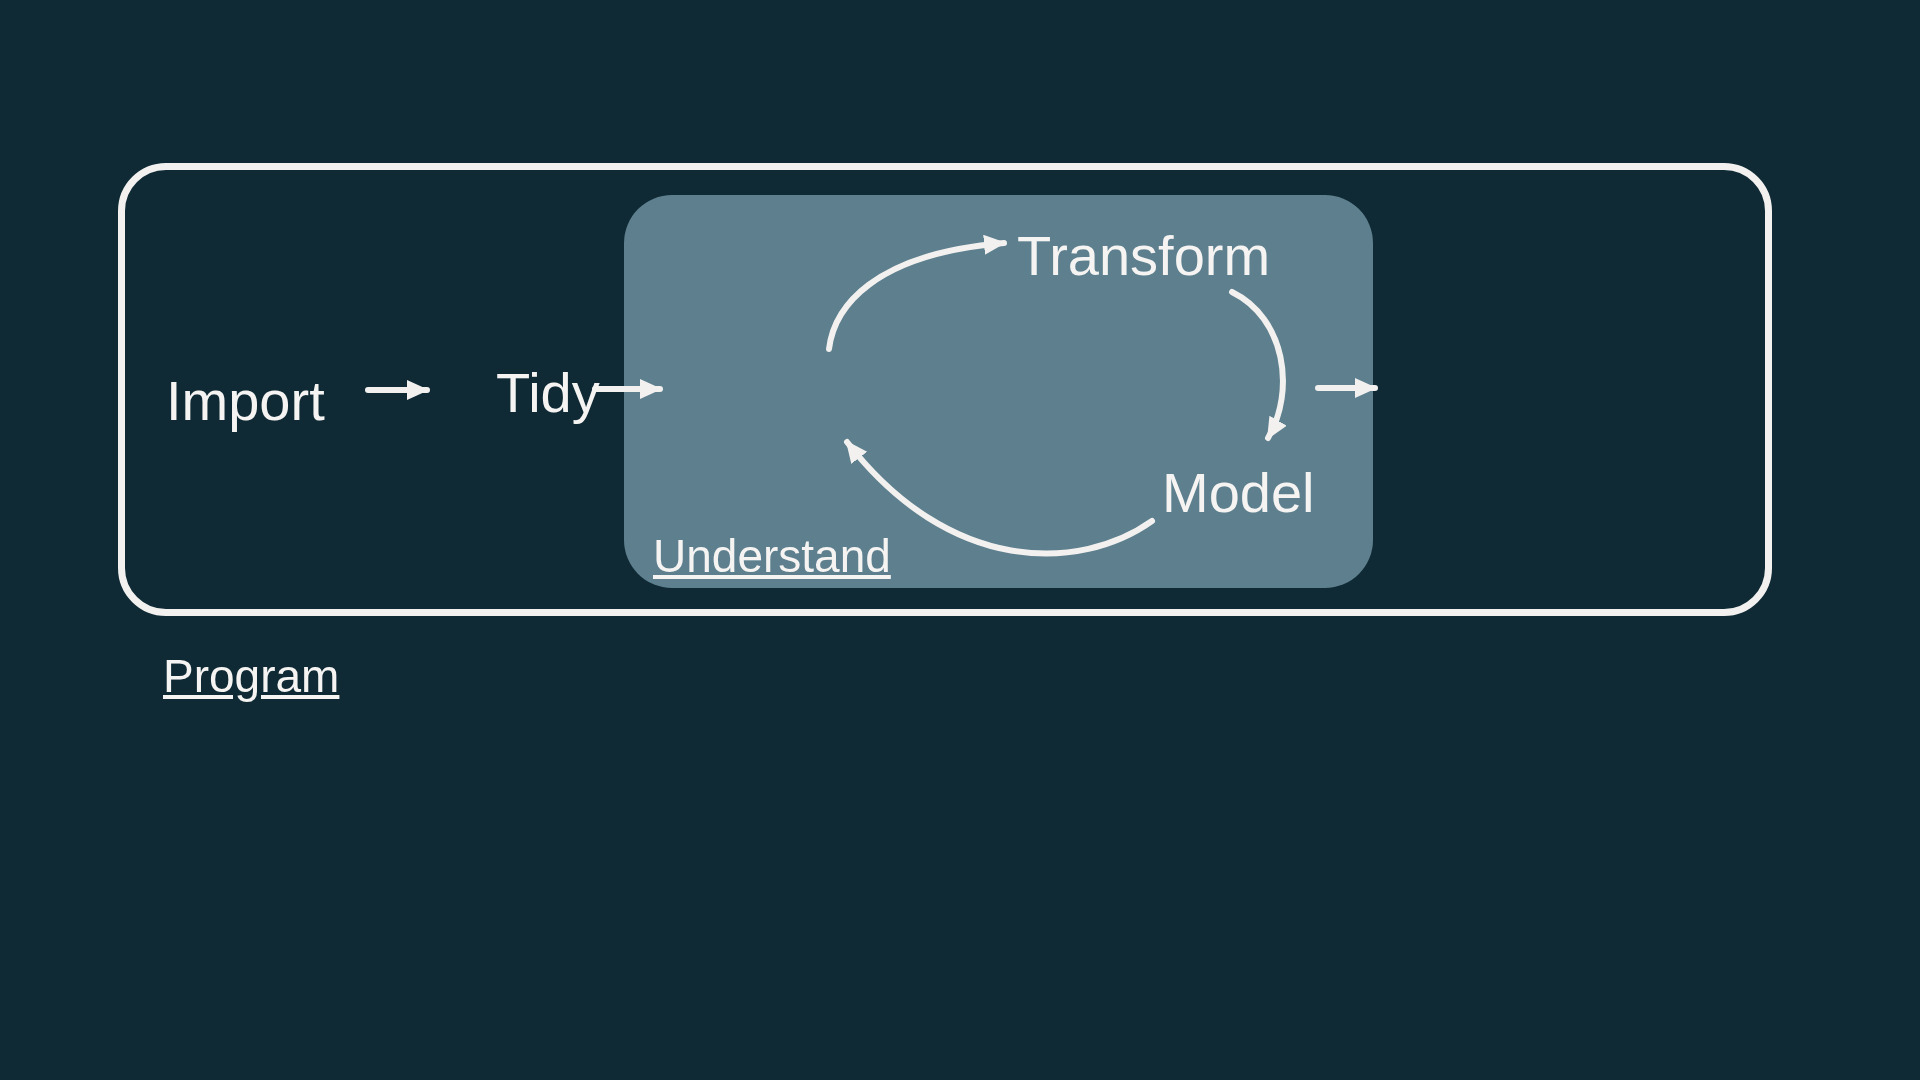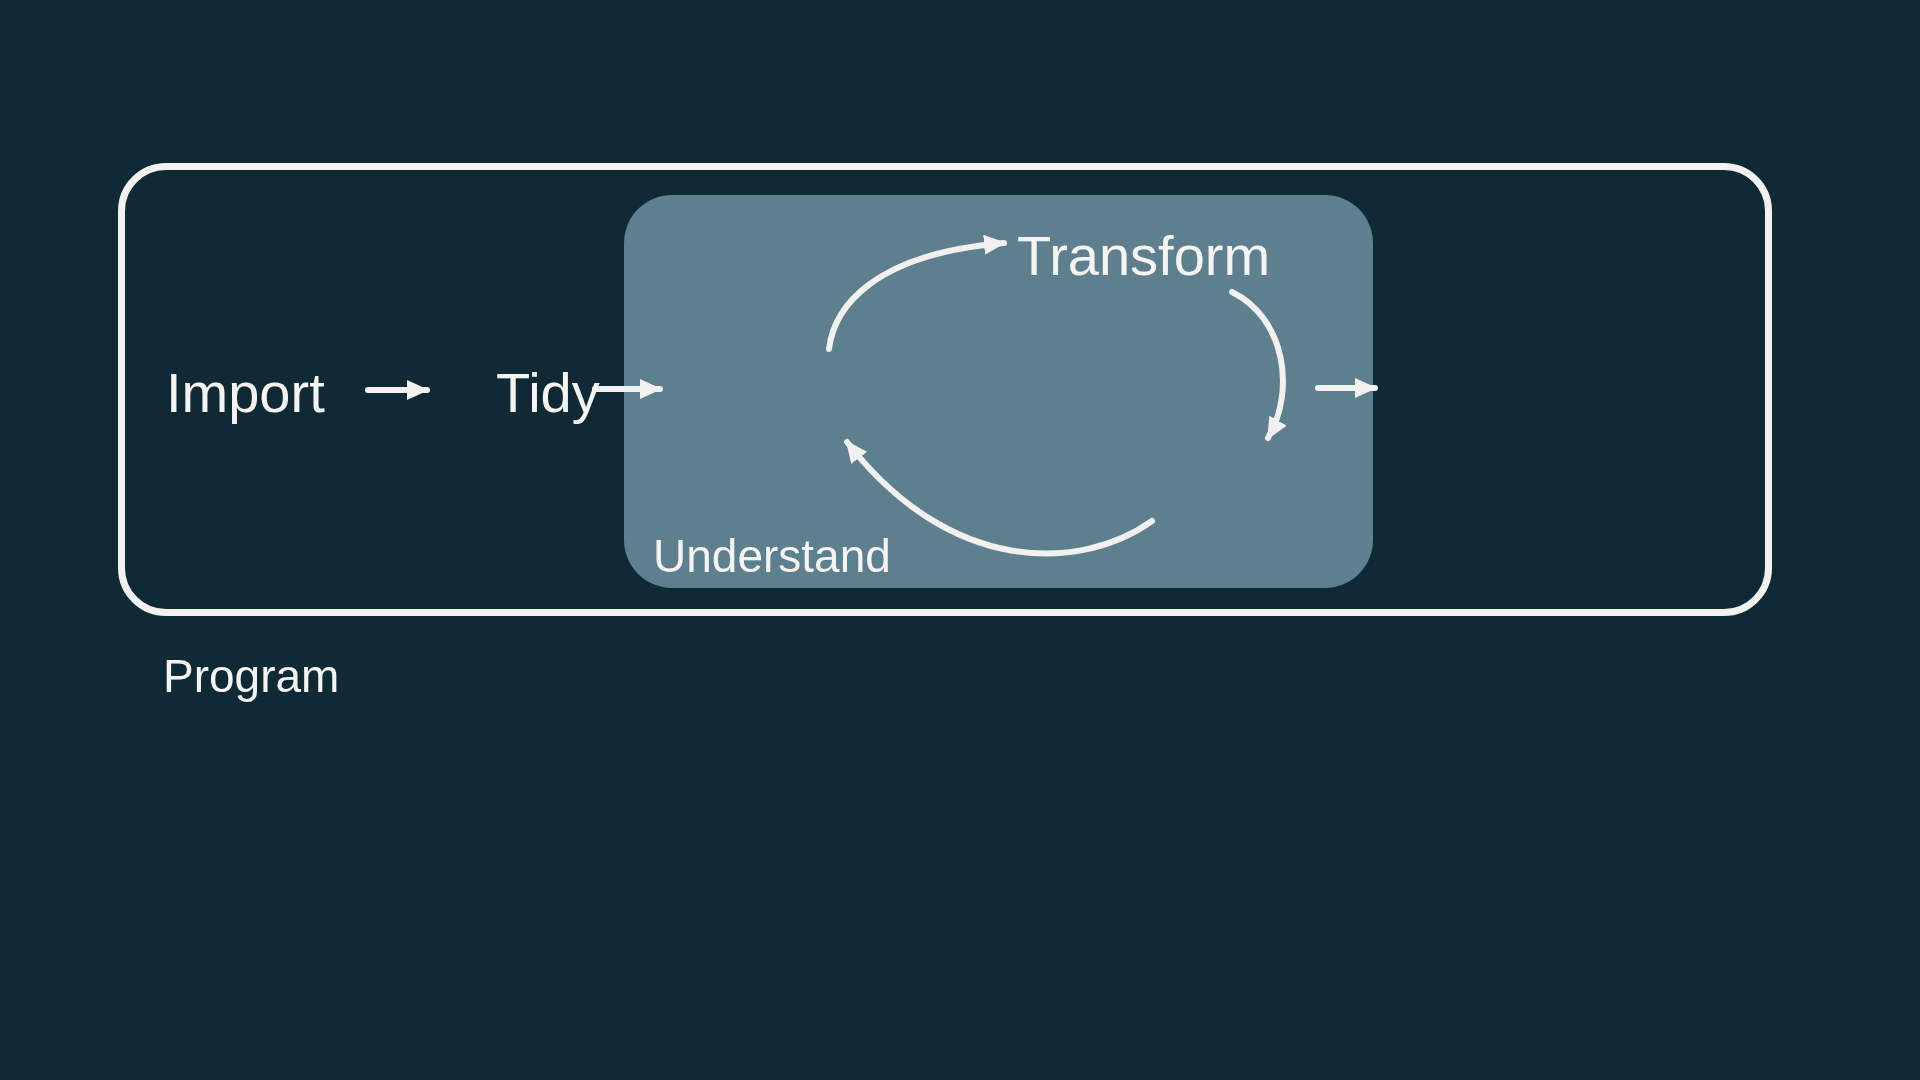--- a/index.html
+++ b/index.html
@@ -52,21 +52,21 @@
     fill:var(--line);
     stroke:none;
   }
   .lbl{
     position:absolute;
     color:var(--text);
     line-height:1;
     white-space:nowrap;
   }
   .lbl.main{ font-size:56px; }
-  .lbl.small{ font-size:46px; }
+  .lbl.small{ font-size:46px;text-decoration:underline; }
 </style>
 </head>
 <body>
 
 <div class="canvas">
 
   <div class="outer-box"></div>
 
   <div class="inner-box"></div>
 
@@ -77,26 +77,27 @@
       </marker>
     </defs>
     <path d="M368,390 L427,390" marker-end="url(#ah)"></path>
     <path d="M595,389 L660,389" marker-end="url(#ah)"></path>
     <path d="M1318,388 L1375,388" marker-end="url(#ah)"></path>
     <path d="M829,349 C834,308 872,254 1004,243" marker-end="url(#ah)"></path>
     <path d="M1232,292 C1285,318 1296,390 1268,438" marker-end="url(#ah)"></path>
     <path d="M1152,521 C1080,572 950,575 847,442" marker-end="url(#ah)"></path>
   </svg>
 
-  <div class="lbl main" style="left:166px; top:365px">Import</div>
+  <div class="lbl main" style="left:166px; top:373px">Import</div>
 
   <div class="lbl main" style="left:496px; top:365px">Tidy</div>
 
 
   <div class="lbl main" style="left:1017px; top:228px">Transform</div>
 
+  <div class="lbl main" style="left:1162px; top:465px">Model</div>
 
 
   <div class="lbl small" style="left:653px; top:533px">Understand</div>
 
   <div class="lbl small" style="left:163px; top:653px">Program</div>
 
 </div>
 
 </body></html>

